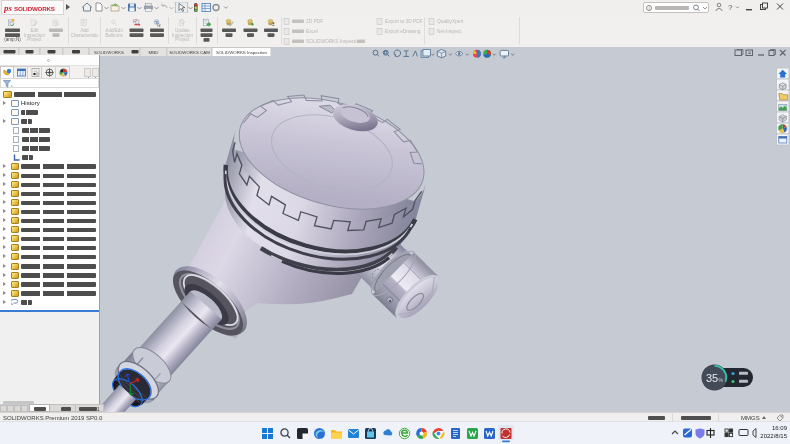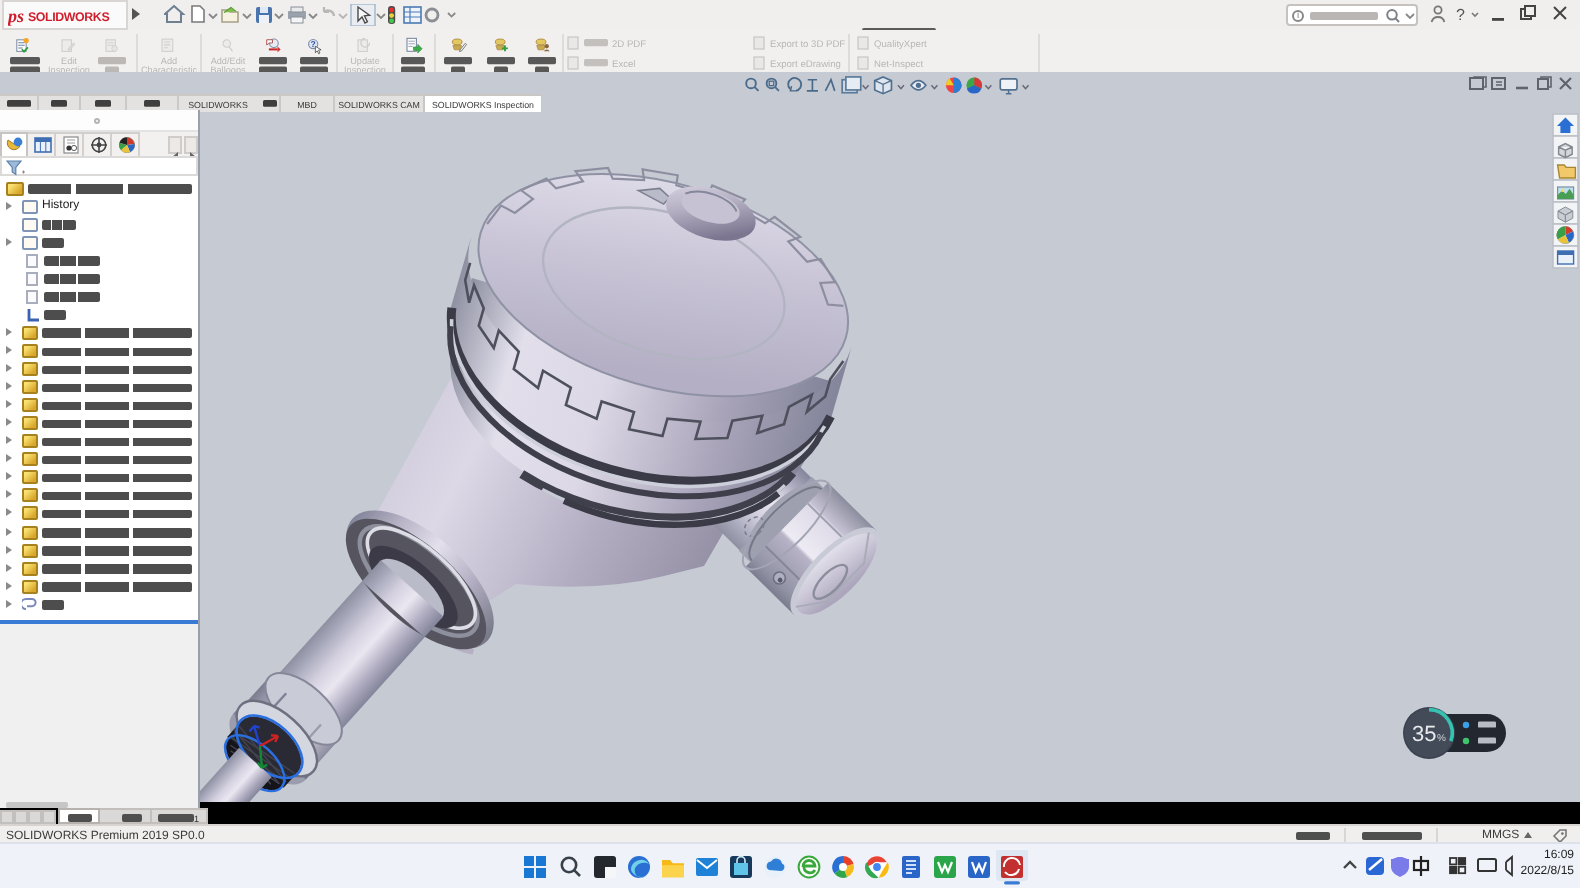--- a/index.html
+++ b/index.html
@@ -1,17 +1,17 @@
 <!DOCTYPE html>
 <html><head>
 <meta charset="utf-8">
 <style>
   * { margin:0; padding:0; box-sizing:border-box; }
   html,body { width:790px; height:444px; overflow:hidden; font-family:"Liberation Sans", sans-serif; }
-  #app { position:relative; width:790px; height:444px; background:#000000; }
+  #app { position:relative; width:790px; height:444px; background:#eab308; }
   .abs { position:absolute; }
   .sm { display:inline-block; height:4px; background:#4f4f4f; border-radius:1px; }
   .smg { display:inline-block; height:4px; background:#b9b6b3; border-radius:1px; }
   .trow { position:absolute; left:0; width:99px; height:9px; white-space:nowrap; overflow:hidden; }
   .trow .ar { position:absolute; left:3px; top:2px; width:0; height:0; border-left:3px solid #8a8a8a; border-top:2.5px solid transparent; border-bottom:2.5px solid transparent; }
   .ttx { position:absolute; top:2.5px; height:4.5px; border-radius:1px; background:linear-gradient(90deg,#4d4d4d 0 26%,#fff 26% 29%,#4d4d4d 29% 58%,#fff 58% 61%,#4d4d4d 61% 100%); }
   .ic-part { position:absolute; left:11px; top:1px; width:8px; height:7px; background:linear-gradient(135deg,#f9e070 20%,#d9a72c 80%); border:1px solid #a5821e; border-radius:1px; }
   .ic-fold { position:absolute; left:11px; top:1px; width:8px; height:7px; background:#fefaf2; border:1px solid #7f95b5; border-radius:1px; }
   .ic-plane { position:absolute; left:13px; top:1px; width:6px; height:7px; background:#fbfbfd; border:1px solid #a9aebc; }
 </style>
@@ -250,21 +250,21 @@
       <g font-size="4.4" fill="#3a3a3a" text-anchor="middle">
         <text x="109" y="6.8">SOLIDWORKS</text>
         <text x="153.5" y="6.8">MBD</text>
         <text x="189.5" y="6.8">SOLIDWORKS CAM</text>
         <text x="241.5" y="6.8">SOLIDWORKS Inspection</text>
       </g>
       <rect x="131.5" y="3" width="7" height="3.4" rx="0.8" fill="#3f3f3f"></rect>
     </svg>
   </div>
 
-  <div class="abs" id="main" style="left:0;top:36px;width:790px;height:365px;background:#c6cad3;">
+  <div class="abs" id="main" style="left:0;top:47px;width:790px;height:365px;background:#c6cad3;">
   <svg width="790" height="365" viewBox="0 0 790 365">
     <defs>
       <linearGradient id="gcyl" x1="0" y1="0" x2="0" y2="1">
         <stop offset="0" stop-color="#83859a"></stop>
             <stop offset="0.18" stop-color="#aeaabf"></stop>
         <stop offset="0.42" stop-color="#eae7f1"></stop>
             <stop offset="0.62" stop-color="#d5d1e0"></stop>
         <stop offset="0.85" stop-color="#a8aabc"></stop>
             <stop offset="1" stop-color="#8e90a1"></stop>
       </linearGradient>

